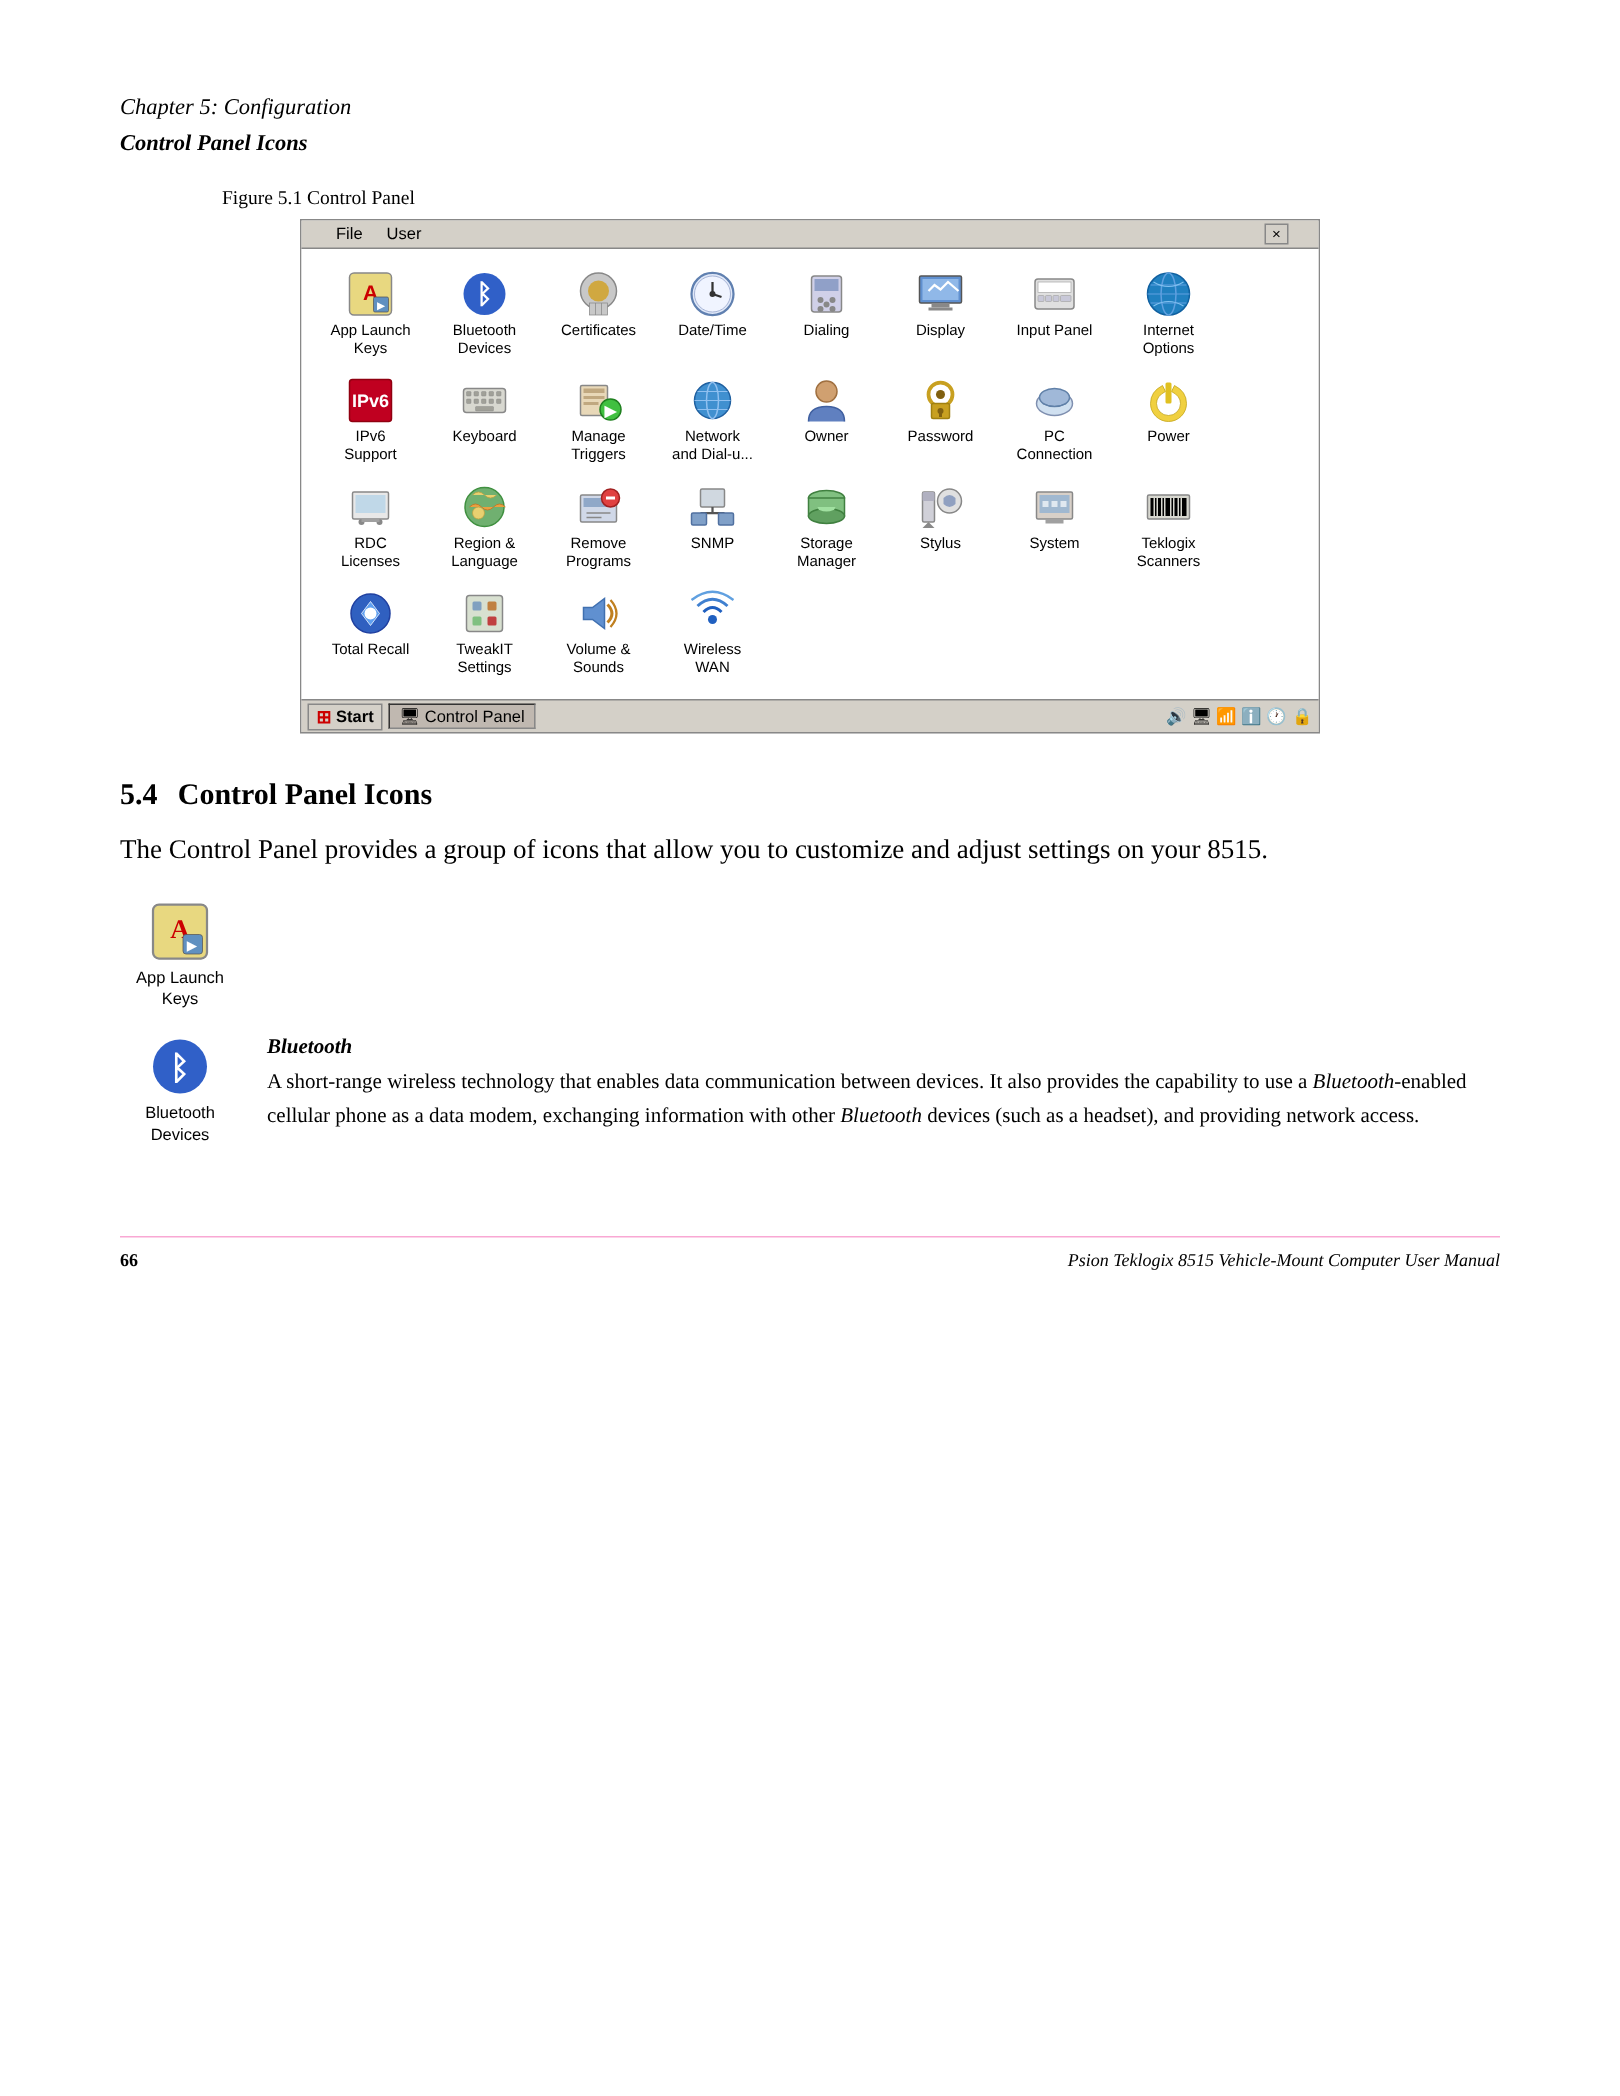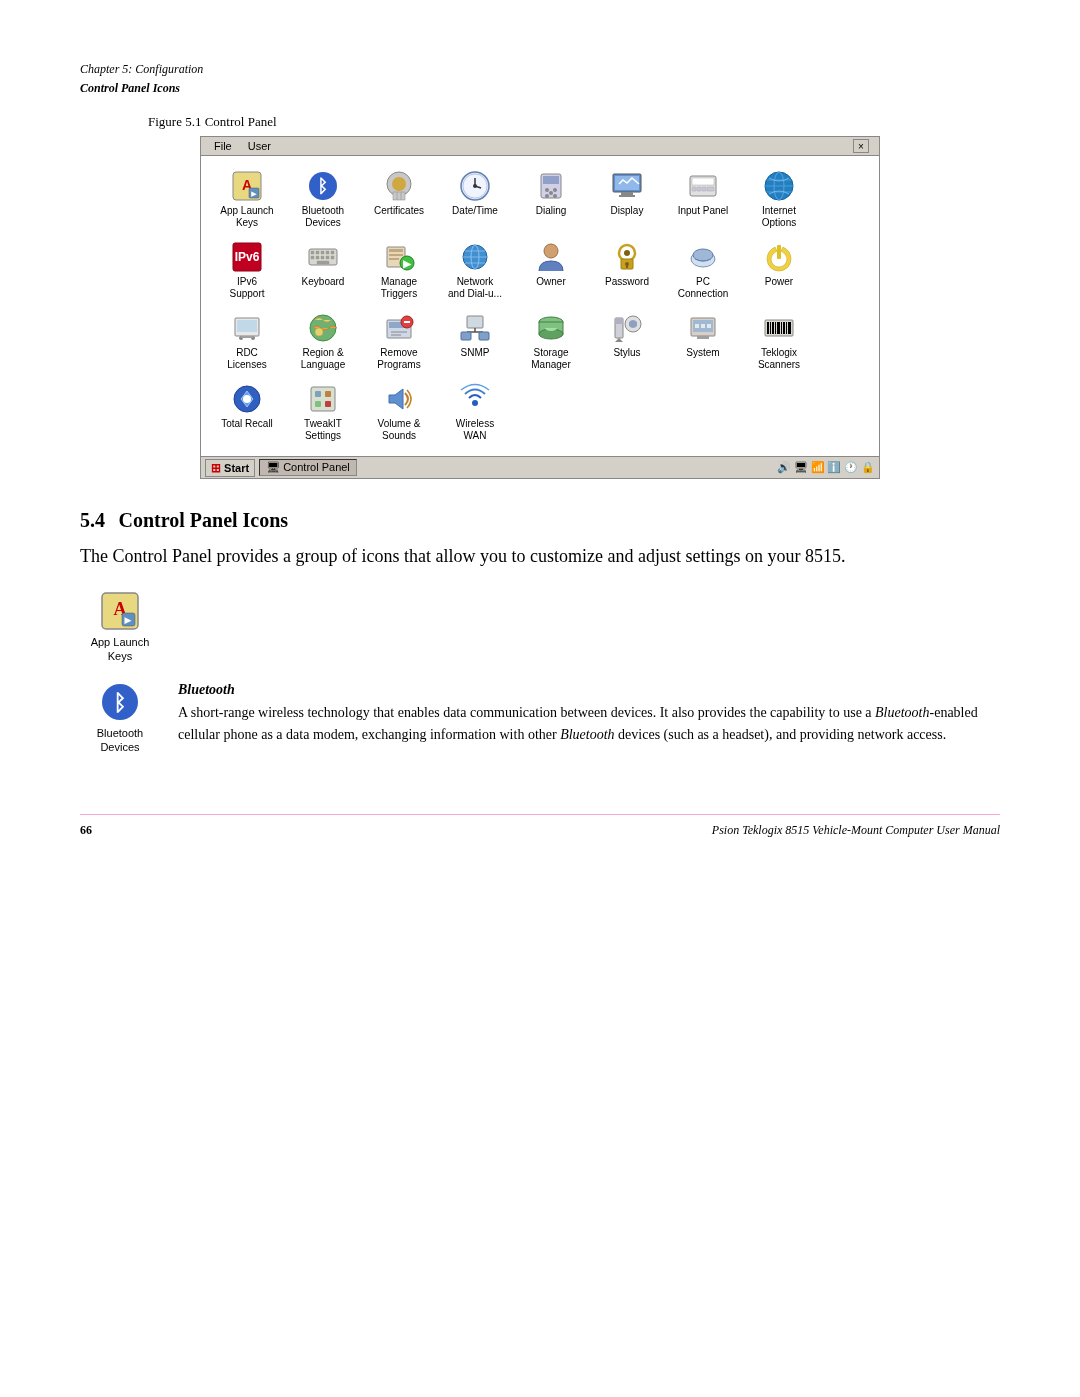--- a/index.html
+++ b/index.html
@@ -7,21 +7,21 @@
       background: #ffffff;
       font-family: 'Times New Roman', Times, serif;
       font-size: 14px;
       color: #000;
       width: 1080px;
       min-height: 1397px;
       padding: 60px 80px;
     }
 
     .chapter-header {
-      font-size: 12px;
+      font-size: 15px;
       margin-bottom: 16px;
       line-height: 1.6;
     }
     .chapter-header .chapter-title { font-style: italic; }
     .chapter-header .section-title { font-style: italic; font-weight: bold; }
 
     .figure-caption {
       font-size: 13px;
       margin-bottom: 6px;
       margin-left: 68px;
@@ -32,21 +32,21 @@
       border: 1px solid #888;
       background: #f0f0f0;
       width: 680px;
       margin: 0 auto 0 120px;
       font-family: Arial, sans-serif;
       font-size: 11px;
     }
     .cp-menubar {
       background: #d4d0c8;
       border-bottom: 1px solid #888;
-      padding: 2px 10px;
+      padding: 2px 20px;
       display: flex;
       align-items: center;
       justify-content: space-between;
     }
     .cp-menus {
       display: flex;
       gap: 10px;
     }
     .cp-menu-item {
       font-size: 11px;

